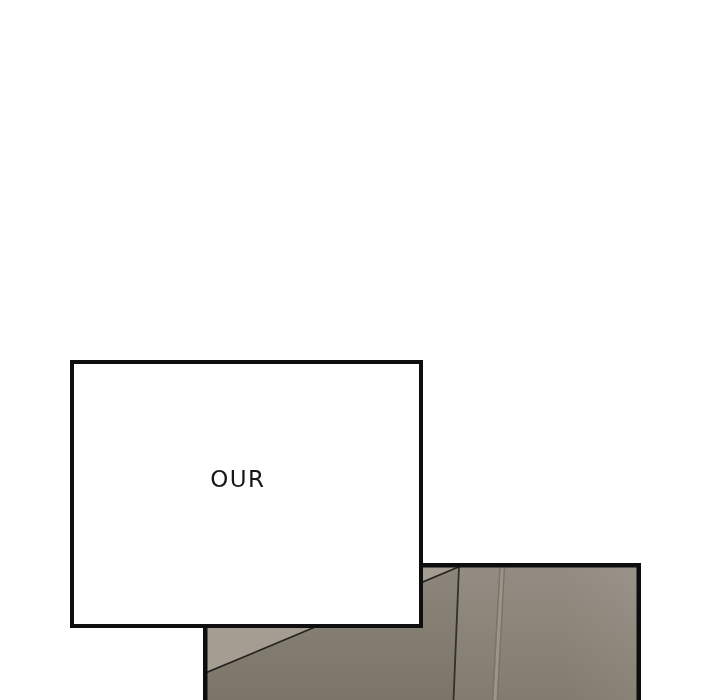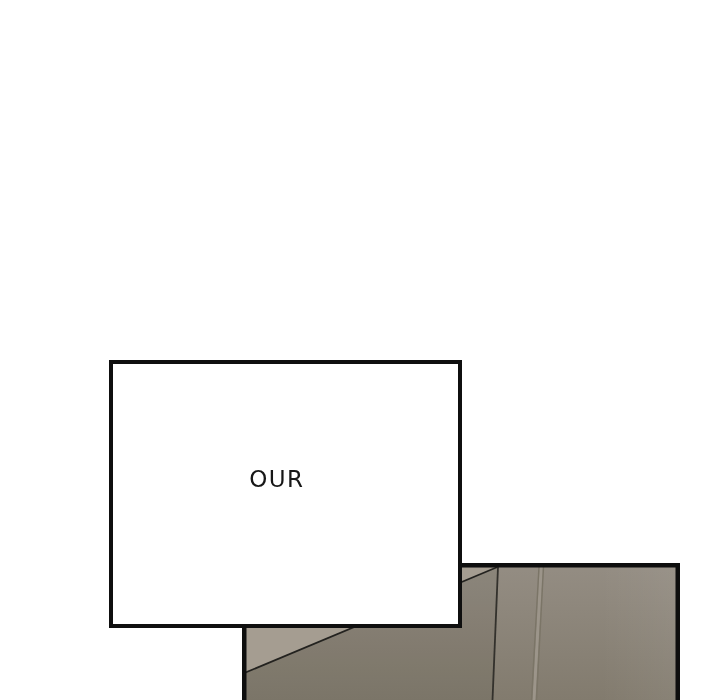--- a/index.html
+++ b/index.html
@@ -9,21 +9,20 @@
     height: 700px;
     overflow: hidden;
     background: #ffffff;
     font-family: "DejaVu Sans", sans-serif;
   }
   .stage {
     position: relative;
     width: 576px;
     height: 700px;
     background: #ffffff;
-    margin-left: 39px;
   }
   
   .artwork-panel {
     position: absolute;
     left: 203px;
     top: 563px;
     width: 438px;
     height: 137px;
     z-index: 1;
   }

